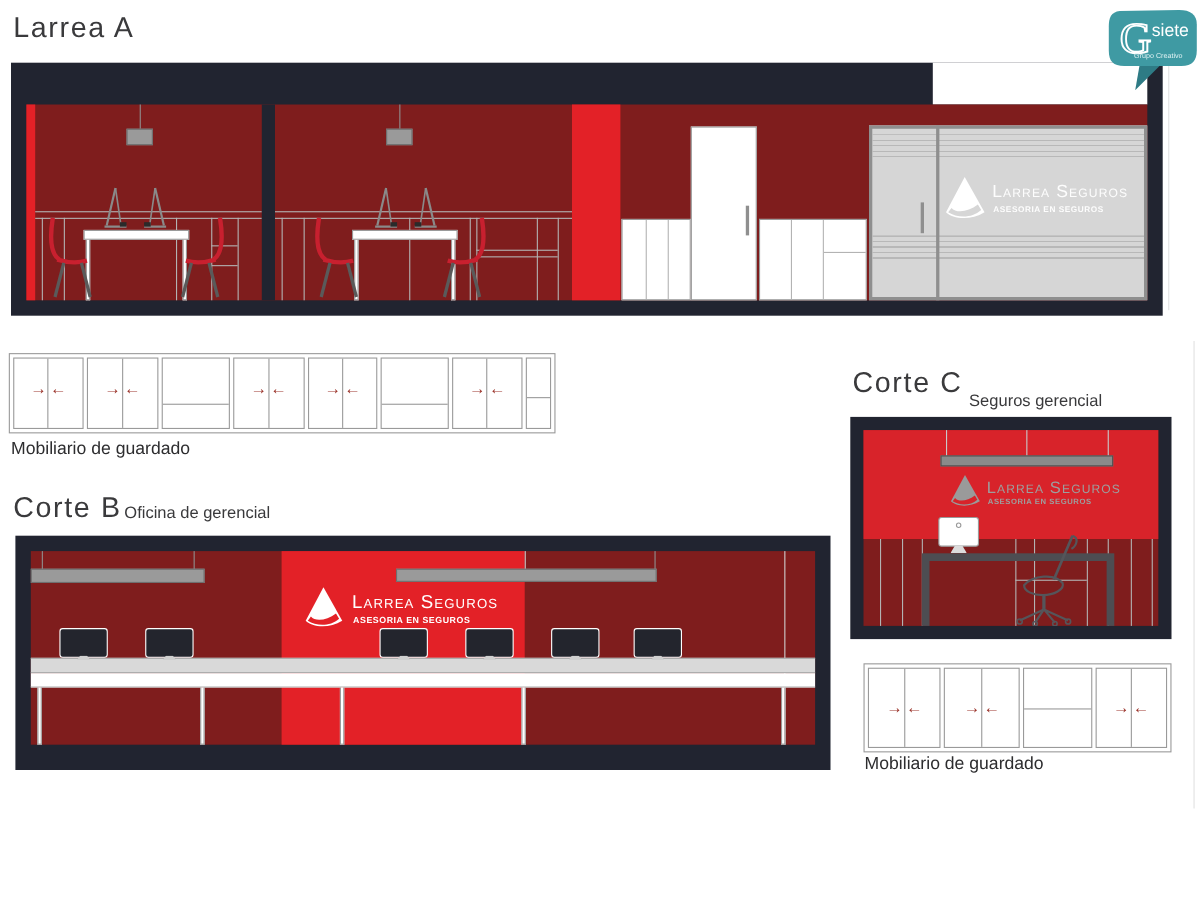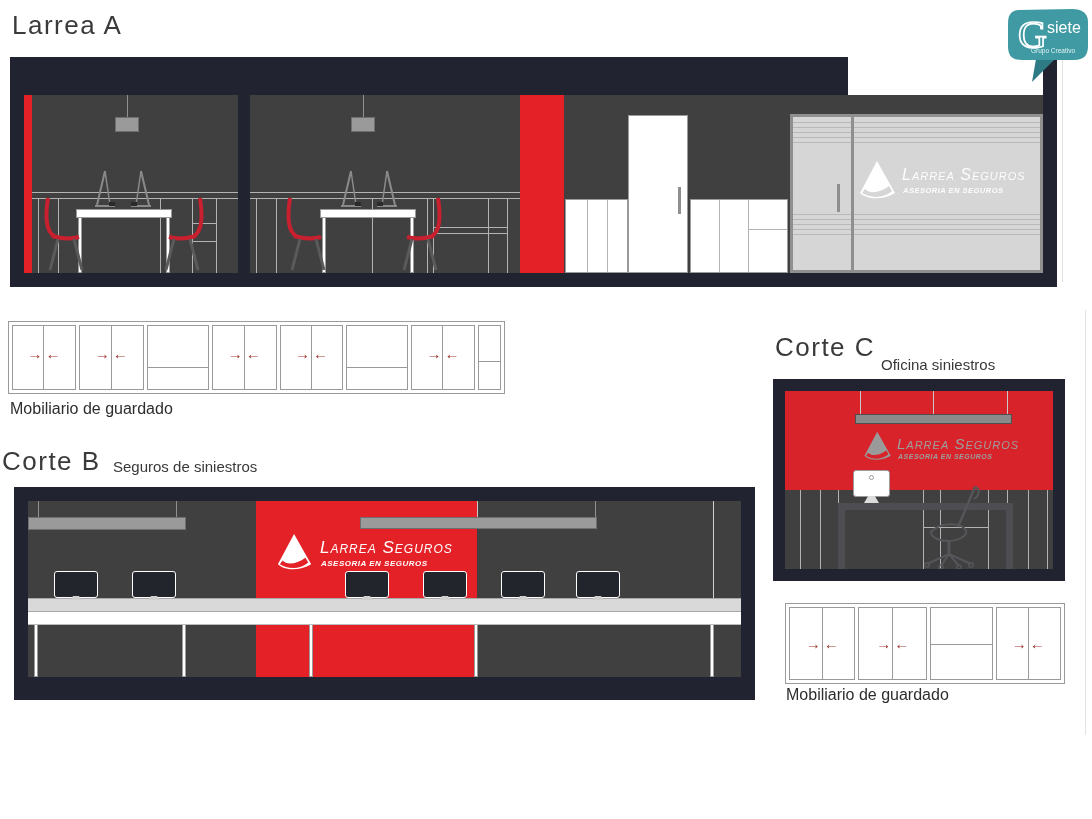--- a/index.html
+++ b/index.html
@@ -3,21 +3,21 @@
 <meta charset="utf-8">
 <style>
   html,body{margin:0;padding:0;background:#fff;}
   .page{position:relative;width:1092px;height:819px;background:#fff;overflow:hidden;
         font-family:"Liberation Sans",sans-serif;}
   .abs{position:absolute;}
   .t-title{position:absolute;font-size:26px;letter-spacing:1.5px;color:#3a3a3c;white-space:nowrap;}
   .t-sub{position:absolute;font-size:15px;color:#39393b;white-space:nowrap;}
   .t-label{position:absolute;font-size:16px;color:#2d2d2f;white-space:nowrap;}
   .frame{position:absolute;background:#212430;}
-  .interior{position:absolute;background:#404040;font-style:italic;}
+  .interior{position:absolute;background:#7f1d1d;}
   .red{background:#e32127;}
   .red-deep{background:#d8232a;}
   .vl{position:absolute;width:1px;background:#b3b3b3;}
   .hl{position:absolute;height:1px;background:#b3b3b3;}
   .box{position:absolute;background:#fff;border:1px solid #9a9a9a;box-sizing:border-box;}
   .leg{position:absolute;width:4px;background:#fff;border:1px solid #9a9a9a;border-top:none;box-sizing:border-box;}
   .stem{position:absolute;width:1px;background:#8f8f8f;}
   .stem-light{position:absolute;width:1px;background:#c9c9c9;}
   .lamp{position:absolute;background:#9a9a9a;border:1px solid #6e6e6e;box-sizing:border-box;}
   .bar-light{position:absolute;background:#9a9a9a;border:1px solid #6f6f6f;box-sizing:border-box;}
@@ -219,22 +219,22 @@
       <div class="cab-leaf">
           <span class="arr l">←</span>
         </div>
     </div>
     <div class="cab-sec" style="flex:22;">
         <div class="shelf-hl" style="top:55%;"></div>
       </div>
   </div>
   <div class="t-label" style="left:10px;top:400px;">Mobiliario de guardado</div>
 
-  <div class="t-title" style="left:2px;top:446px;text-align:center;">Corte B</div>
-  <div class="t-sub" style="left:113px;top:458px;">Seguros de siniestros</div>
+  <div class="t-title" style="left:12px;top:446px;text-align:center;">Corte B</div>
+  <div class="t-sub" style="left:113px;top:458px;">Oficina de gerencial</div>
 
   <div class="frame" style="left:14px;top:487px;width:741px;height:213px;">
     <div class="interior" style="left:14px;top:14px;width:713px;height:176px;">
 
       <div class="abs red" style="left:228px;top:0;width:221px;height:176px;"></div>
       <div class="vl" style="left:685px;top:0;height:176px;background:#cfcfcf;"></div>
 
       <div class="stem" style="left:10px;top:0;height:17px;"></div>
       <div class="stem" style="left:148px;top:0;height:17px;"></div>
       <div class="bar-light" style="left:0;top:16px;width:158px;height:13px;"></div>
@@ -260,21 +260,21 @@
       <div class="imac" style="left:26px;top:70px;"></div>
       <div class="imac" style="left:104px;top:70px;"></div>
       <div class="imac" style="left:317px;top:70px;"></div>
       <div class="imac" style="left:395px;top:70px;"></div>
       <div class="imac" style="left:473px;top:70px;"></div>
       <div class="imac" style="left:548px;top:70px;"></div>
     </div>
   </div>
 
   <div class="t-title" style="left:775px;top:332px;">Corte C</div>
-  <div class="t-sub" style="left:881px;top:356px;">Oficina siniestros</div>
+  <div class="t-sub" style="left:881px;top:356px;">Seguros gerencial</div>
 
   <div class="frame" style="left:773px;top:379px;width:292px;height:202px;">
     <div class="interior" style="left:12px;top:12px;width:268px;height:178px;">
 
       <div class="abs red-deep" style="left:0;top:0;width:268px;height:99px;"></div>
       <div class="stem-light" style="left:75px;top:0;height:24px;"></div>
       <div class="stem-light" style="left:148px;top:0;height:24px;"></div>
       <div class="stem-light" style="left:222px;top:0;height:24px;"></div>
       <div class="bar-light" style="left:70px;top:23px;width:157px;height:10px;border-color:#4f4f4f;background:#8a8a8a;"></div>
 

